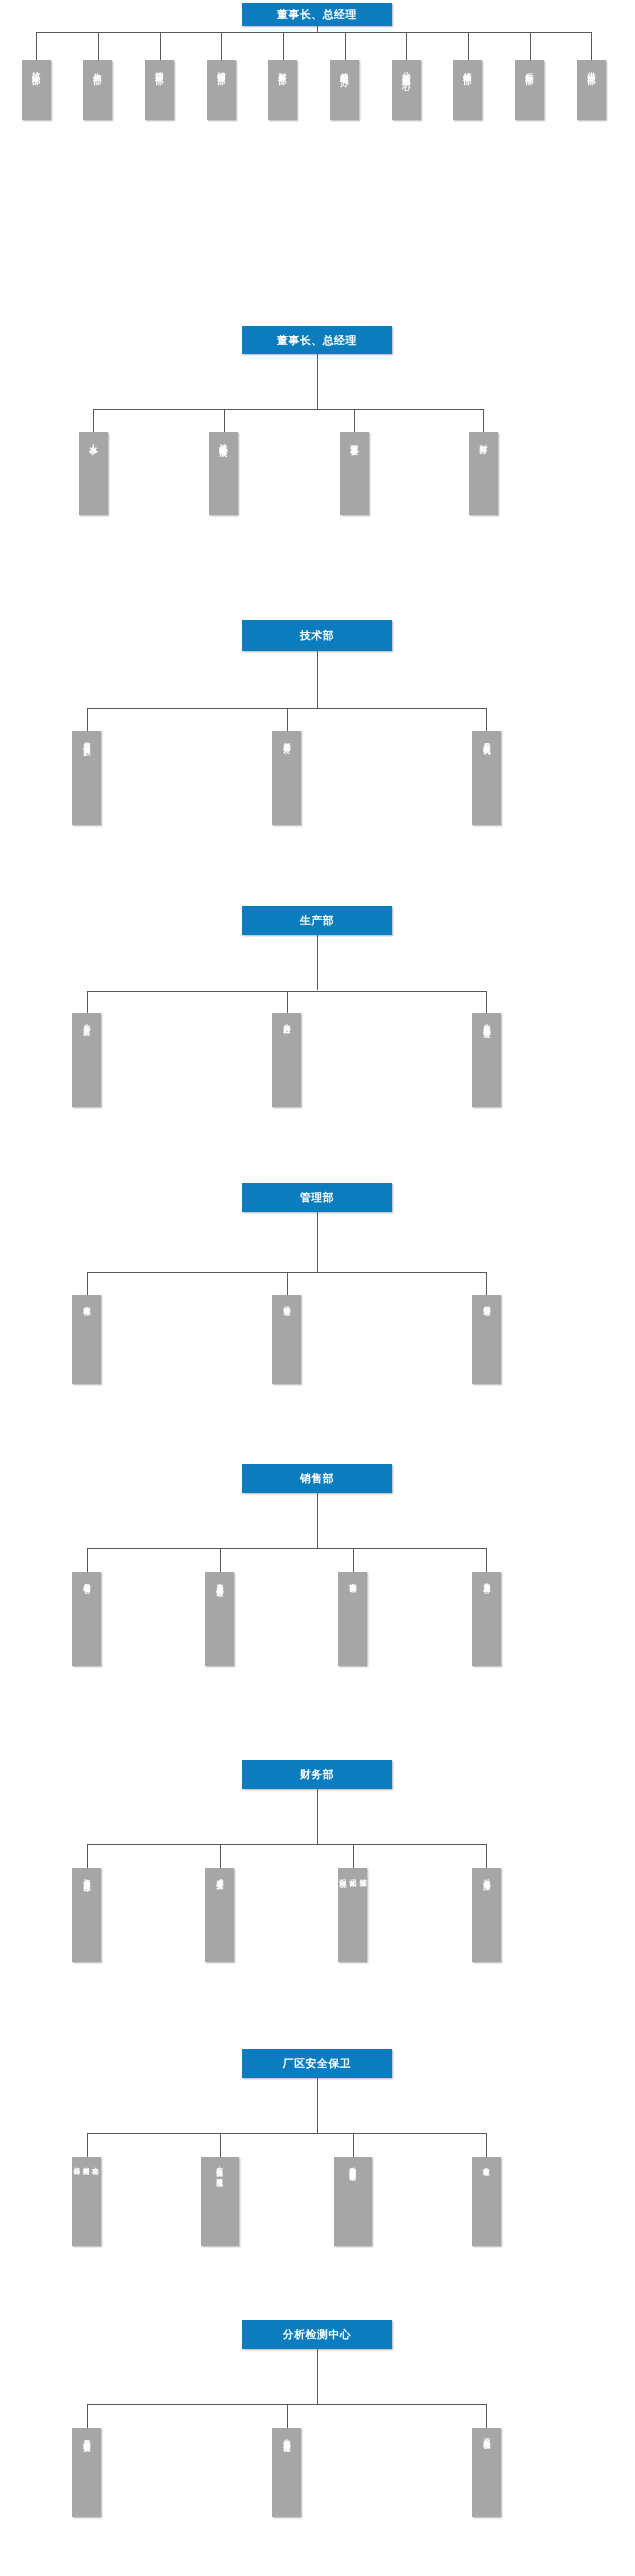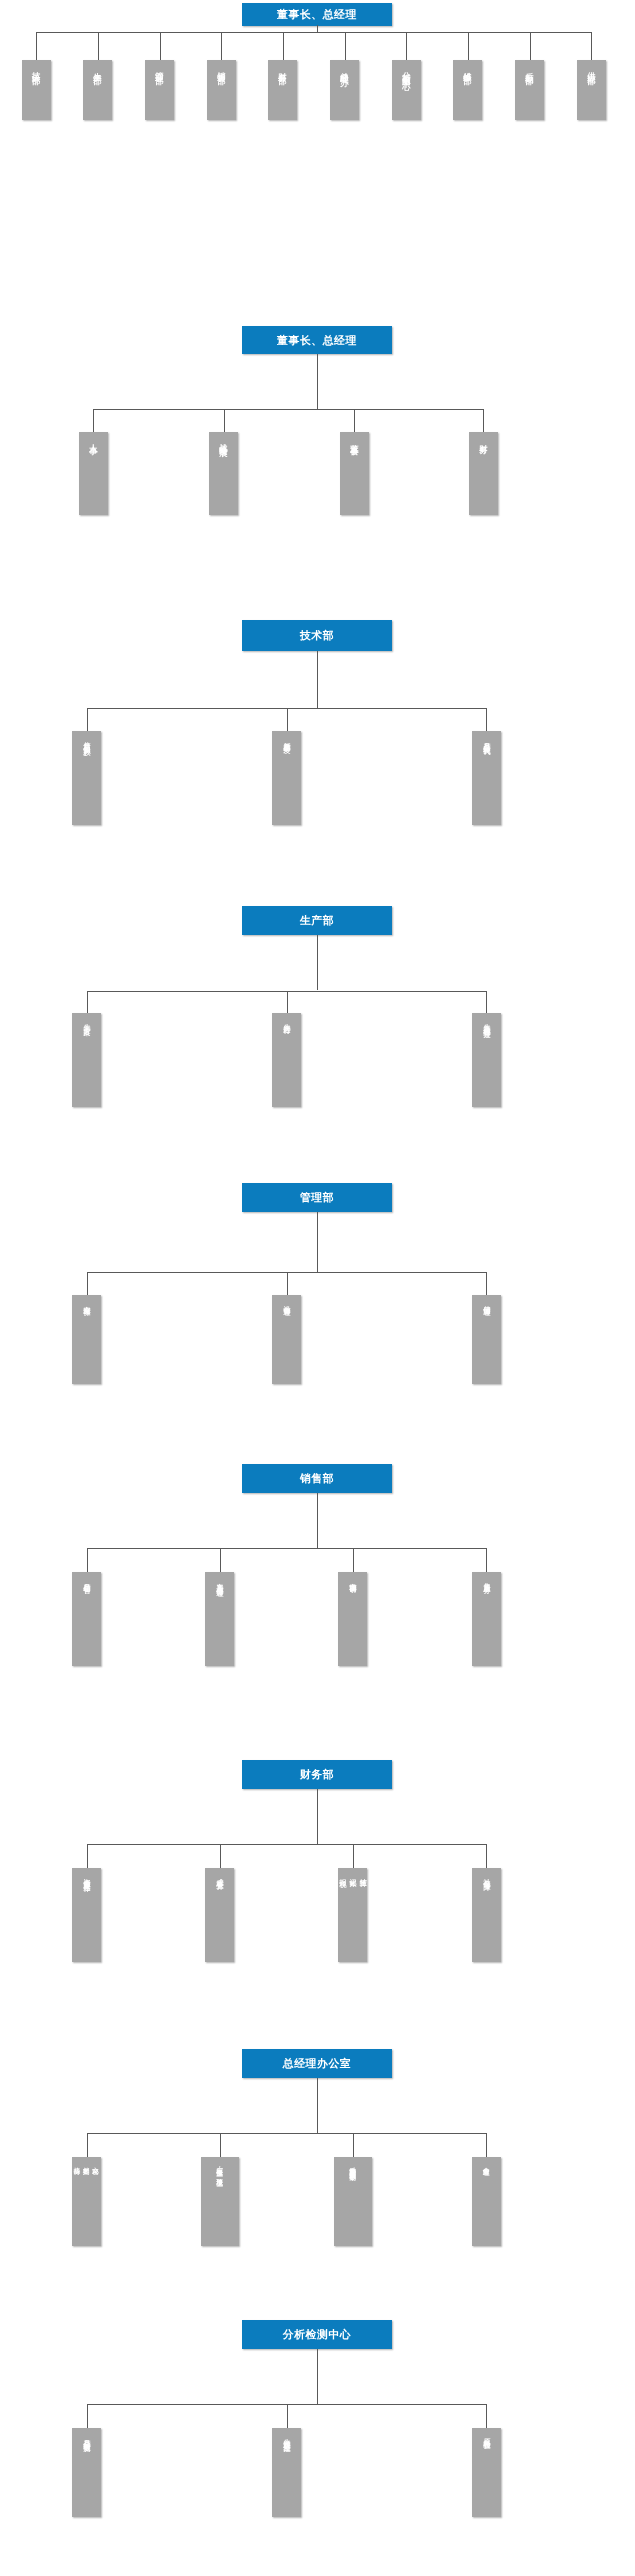--- a/index.html
+++ b/index.html
@@ -237,21 +237,21 @@
 记账
 报税</span>
       </div>
       <div class="line vline" style="left: 486px; top: 89px; height: 24px;"></div>
       <div class="node node-child" style="left: 472px; top: 113px; width: 29px; height: 94px;">
         <span class="vtext small">社会保障</span>
       </div>
     </div>
     <div class="chart" style="top: 2044px; height: 215px;">
       <div class="node node-root" style="left: 242px; top: 5.1px; width: 150px; height: 29px;">
-        <span>总经理办公室</span>
+        <span>厂区安全保卫</span>
       </div>
       <div class="line vline" style="left: 317px; top: 34px; height: 55px;"></div>
       <div class="line hline" style="left: 87px; top: 89px; width: 399px;"></div>
       <div class="line vline" style="left: 87px; top: 89px; height: 24px;"></div>
       <div class="node node-child" style="left: 72px; top: 113px; width: 29px; height: 89px;">
         <span class="vtext tiny">文秘
 档案
 接待</span>
       </div>
       <div class="line vline" style="left: 220px; top: 89px; height: 24px;"></div>

